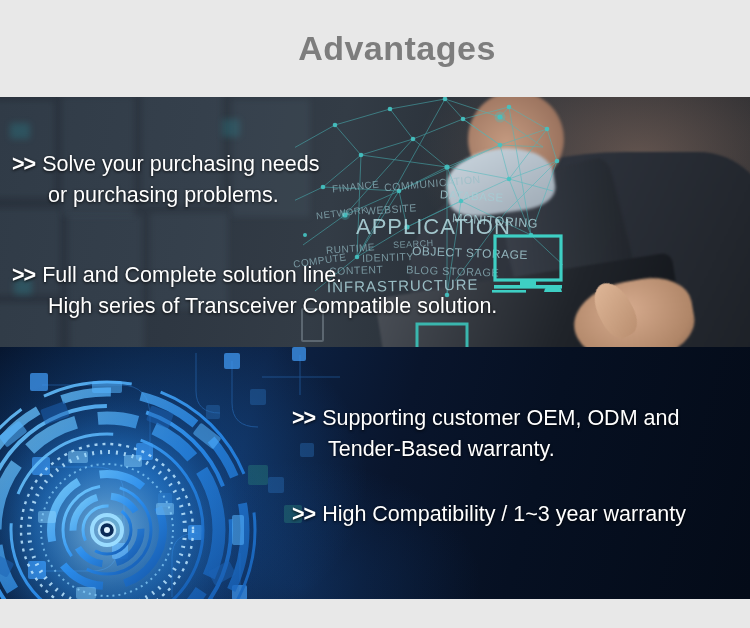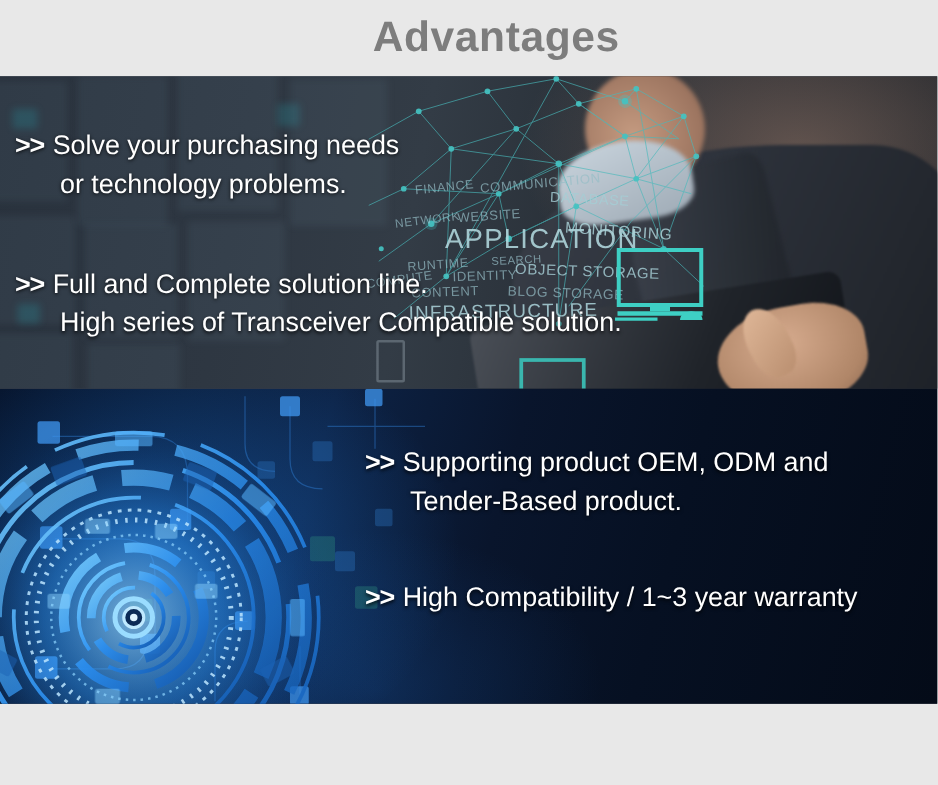--- a/index.html
+++ b/index.html
@@ -11,21 +11,21 @@
   body {
     width: 750px;
     height: 628px;
     font-family: "Liberation Sans", sans-serif;
     overflow: hidden;
     position: relative;
   }
 
   
   .header {
-    height: 61px;
+    height: 97px;
     background: #e8e8e8;
     display: flex;
     align-items: center;
     justify-content: center;
     padding-left: 44px;
   }
   .header-title {
     font-size: 34px;
     font-weight: bold;
     color: #7d7d7d;
@@ -160,20 +160,21 @@
   .p2-circuit { position: absolute; inset: 0; pointer-events: none; }
 
   
   .bullet {
     position: absolute;
     color: #ffffff;
     font-size: 21.5px;
     line-height: 31px;
     text-shadow: 0 1px 3px rgba(0,0,0,0.85);
     white-space: nowrap;
+    margin-top: 12px;
   }
   .bullet .marker {
     font-weight: bold;
     letter-spacing: -1px;
     margin-right: 7px;
   }
   .bullet .indent { padding-left: 36px; display: block; }
 
   
   .footer {
@@ -292,21 +293,21 @@
   <svg class="dev-laptop" style="left:413px; top:225px;" width="62" height="42" viewBox="0 0 62 42">
     <rect x="4" y="2" width="50" height="31" fill="none" stroke="#3ab6ae" stroke-width="3"></rect>
     <rect x="0" y="33" width="60" height="4" rx="1.5" fill="#3ab6ae"></rect>
     <rect x="18" y="37" width="24" height="2.4" fill="#3ab6ae"></rect>
   </svg>
 
   <div style="position:absolute;left:301px;top:211px;width:19px;height:30px;border:2px solid rgba(150,165,175,0.42);border-radius:2px;"></div>
 
   <div class="bullet" style="left:12px; top:40px;">
     <span><span class="marker">&gt;&gt;</span><span>Solve your purchasing needs</span></span>
-    <span class="indent">or technology problems.</span>
+    <span class="indent">or purchasing problems.</span>
   </div>
 
   <div class="bullet" style="left:12px; top:151px;">
     <span><span class="marker">&gt;&gt;</span><span>Full and Complete solution line.</span></span>
     <span class="indent">High series of Transceiver Compatible solution.</span>
   </div>
 </div>
 
 <div class="panel-two">
   <div class="p2-base"></div>
@@ -410,22 +411,22 @@
     <g fill="#8fd4ff" opacity="0.45">
       <rect x="126" y="86" width="20" height="12" rx="2"></rect>
       <rect x="182" y="90" width="18" height="12" rx="2"></rect>
       <rect x="214" y="138" width="18" height="12" rx="2"></rect>
       <rect x="96" y="146" width="18" height="12" rx="2"></rect>
       <rect x="134" y="222" width="20" height="12" rx="2"></rect>
     </g>
   </svg>
 
   <div class="bullet" style="left:292px; top:44px;">
-    <span><span class="marker">&gt;&gt;</span><span>Supporting product OEM, ODM and</span></span>
-    <span class="indent">Tender-Based product.</span>
-  </div>
-
-  <div class="bullet" style="left:292px; top:152px;">
+    <span><span class="marker">&gt;&gt;</span><span>Supporting customer OEM, ODM and</span></span>
+    <span class="indent">Tender-Based warranty.</span>
+  </div>
+
+  <div class="bullet" style="left:292px; top:140px;">
     <span><span class="marker">&gt;&gt;</span><span>High Compatibility / 1~3 year warranty</span></span>
   </div>
 </div>
 
 <div class="footer"></div>
 
 </body></html>

